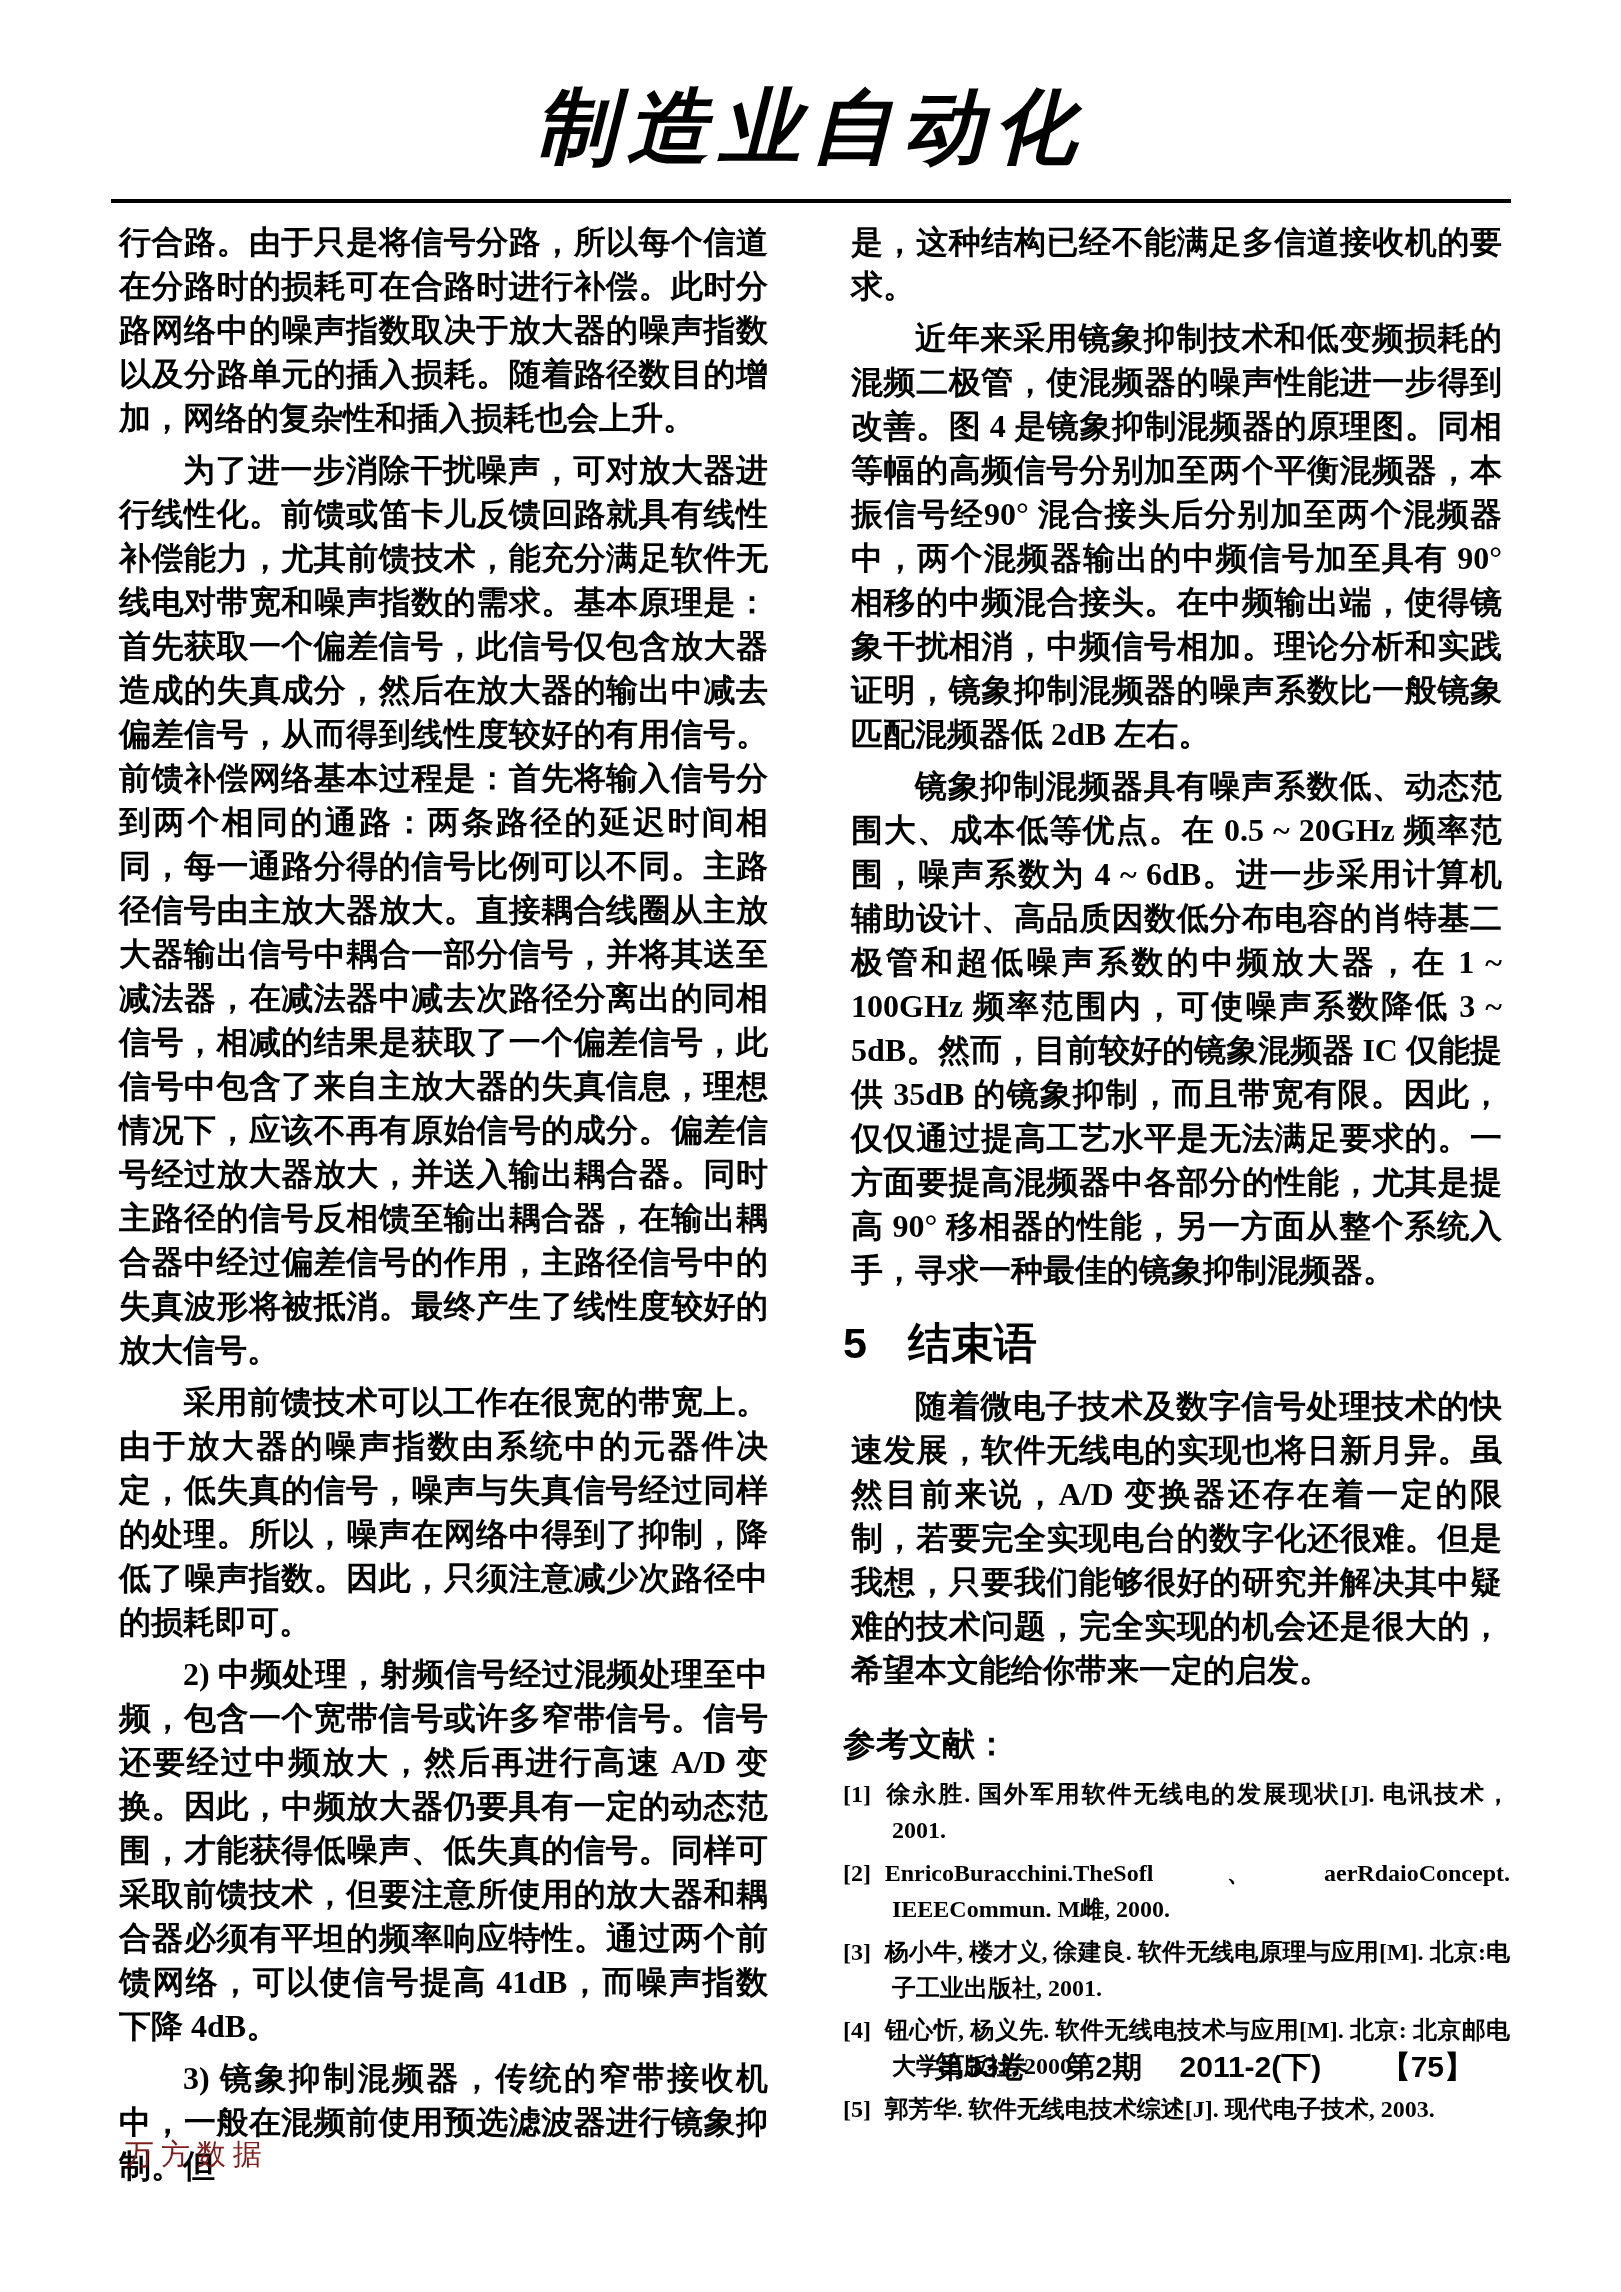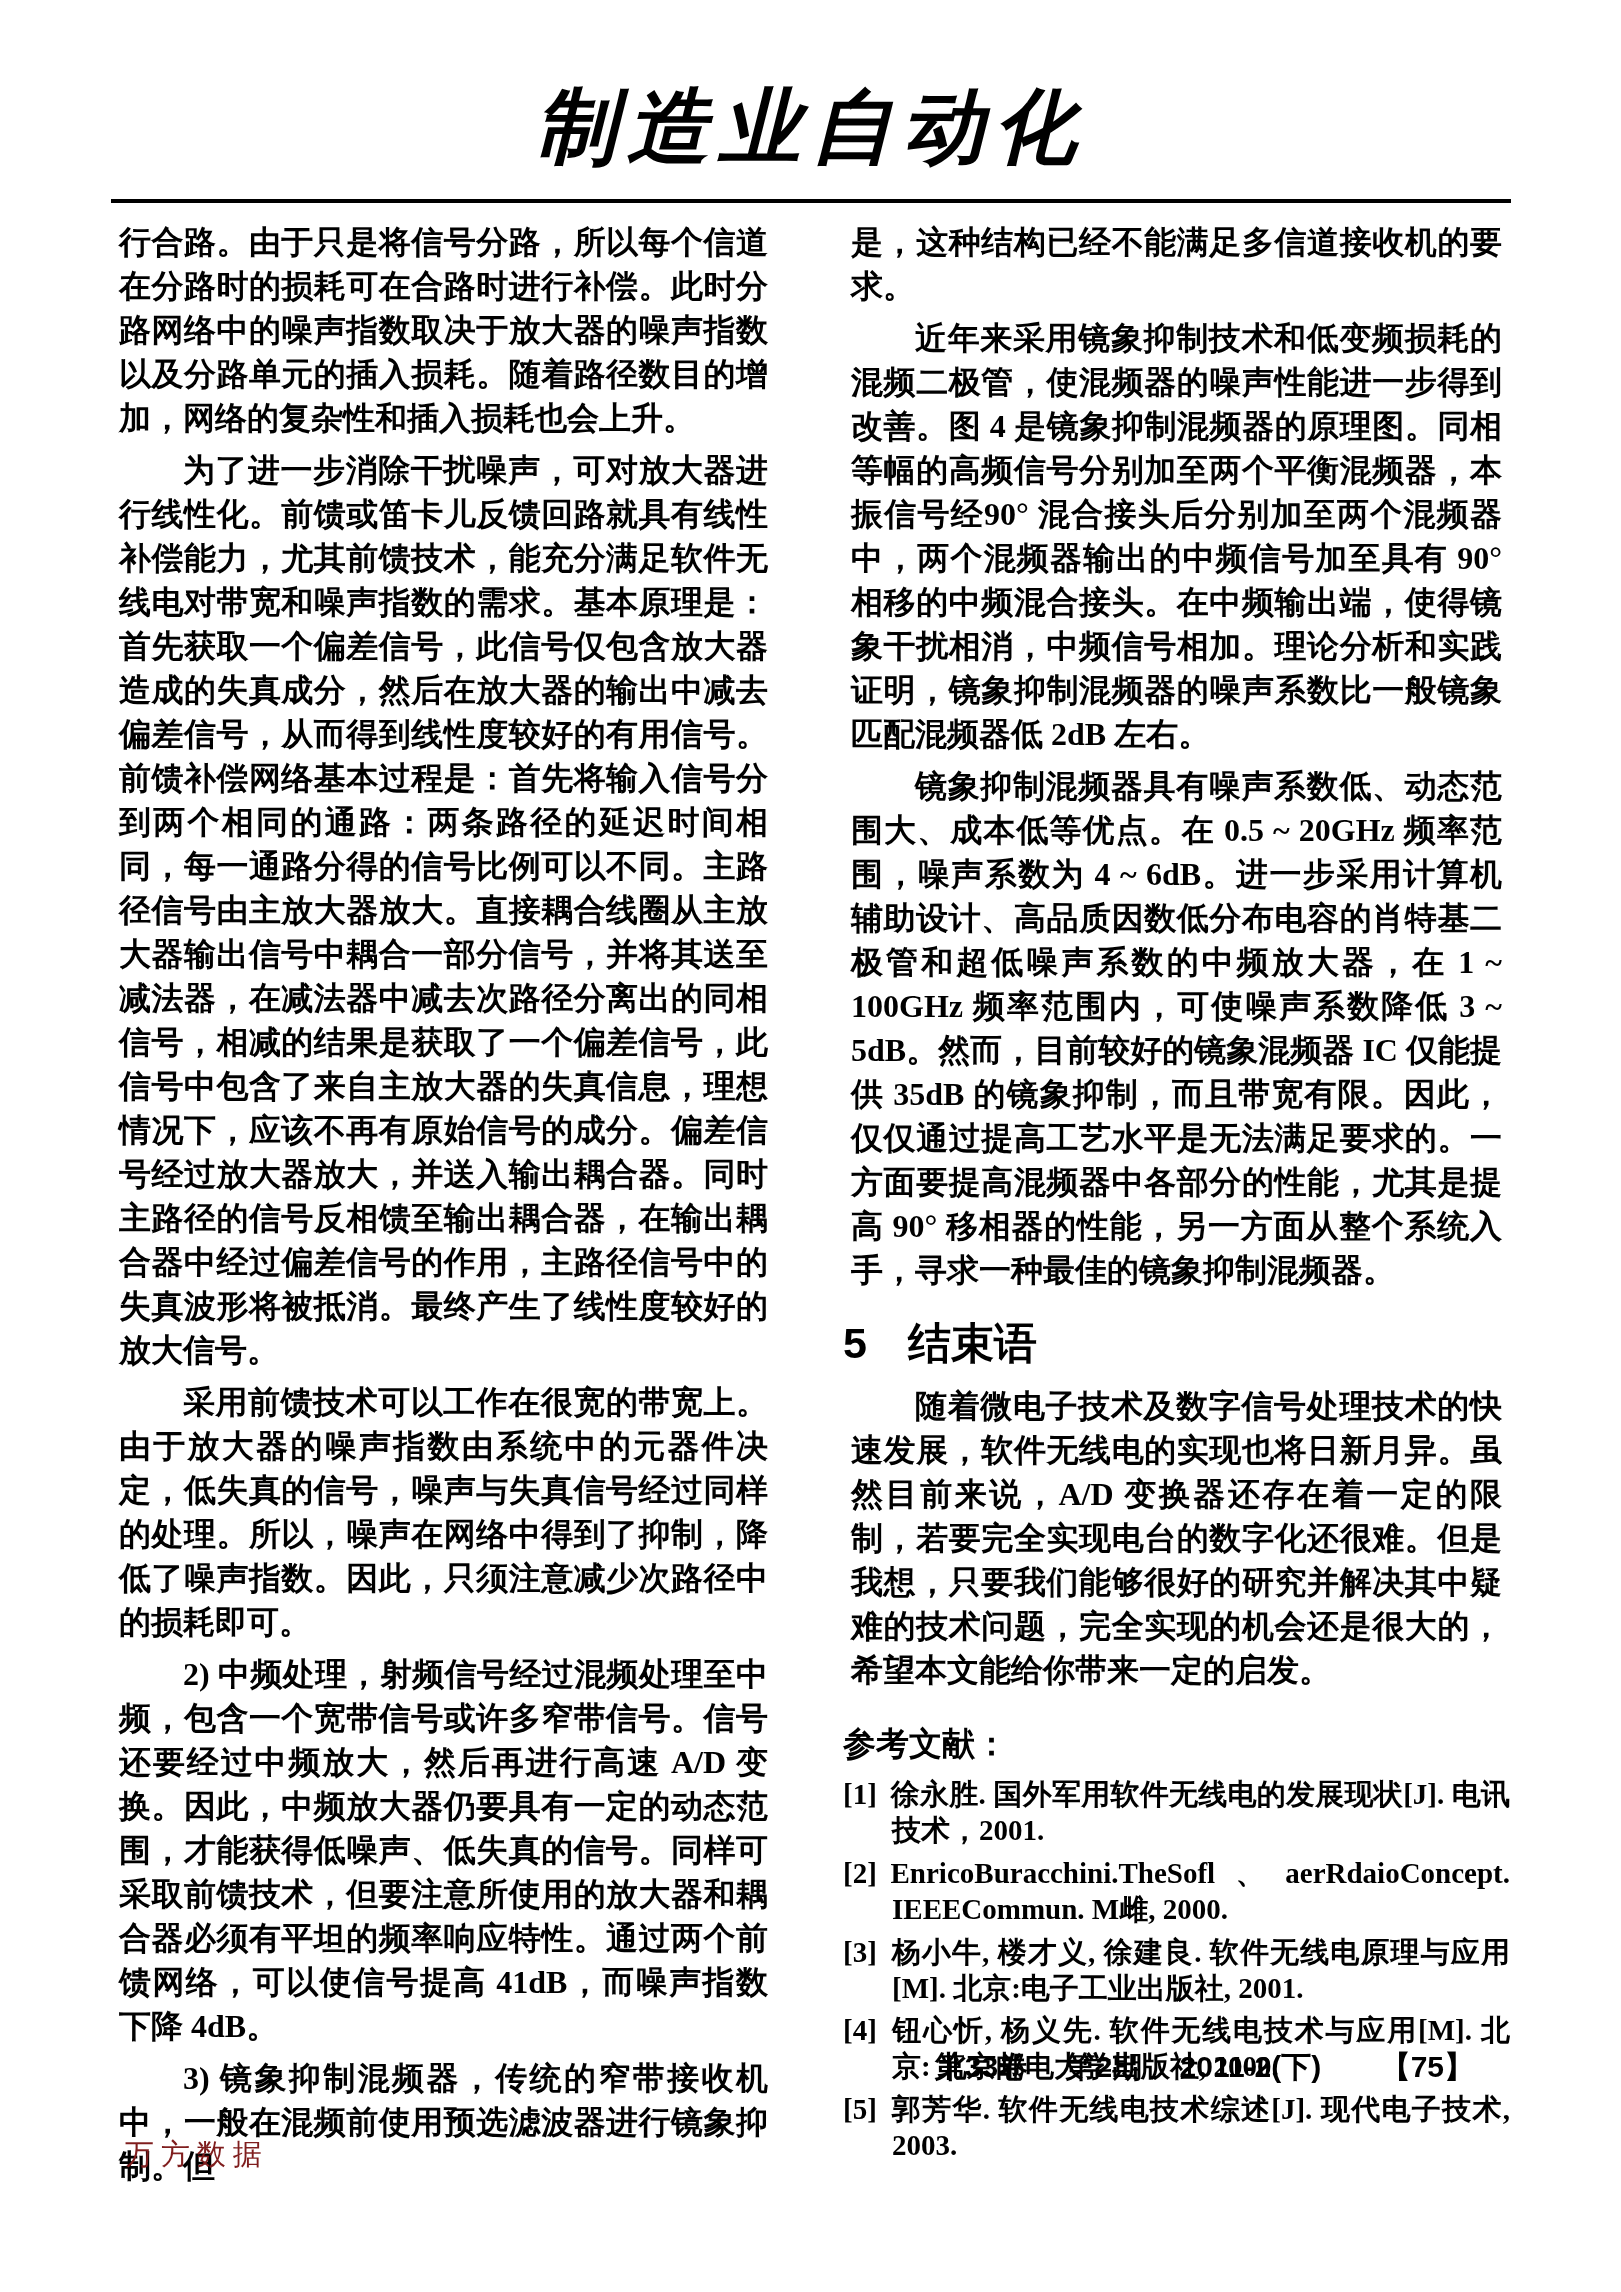--- a/index.html
+++ b/index.html
@@ -62,21 +62,21 @@
     margin: 33px 0 13.7px 0;
     font-size: 33px;
     line-height: 37px;
     font-weight: bold;
     font-family: "Liberation Sans", "DejaVu Sans", sans-serif;
   }
   .refs {
     margin: 0;
     padding: 0;
     list-style: none;
-    font-size: 29px;
+    font-size: 24px;
     line-height: 36px;
     font-weight: 600;
   }
   .ref {
     margin: 0 0 6.9px 0;
     padding-left: 49px;
     text-indent: -49px;
     text-align: justify;
   }
   .ref-label { margin-right: 13.7px; }

